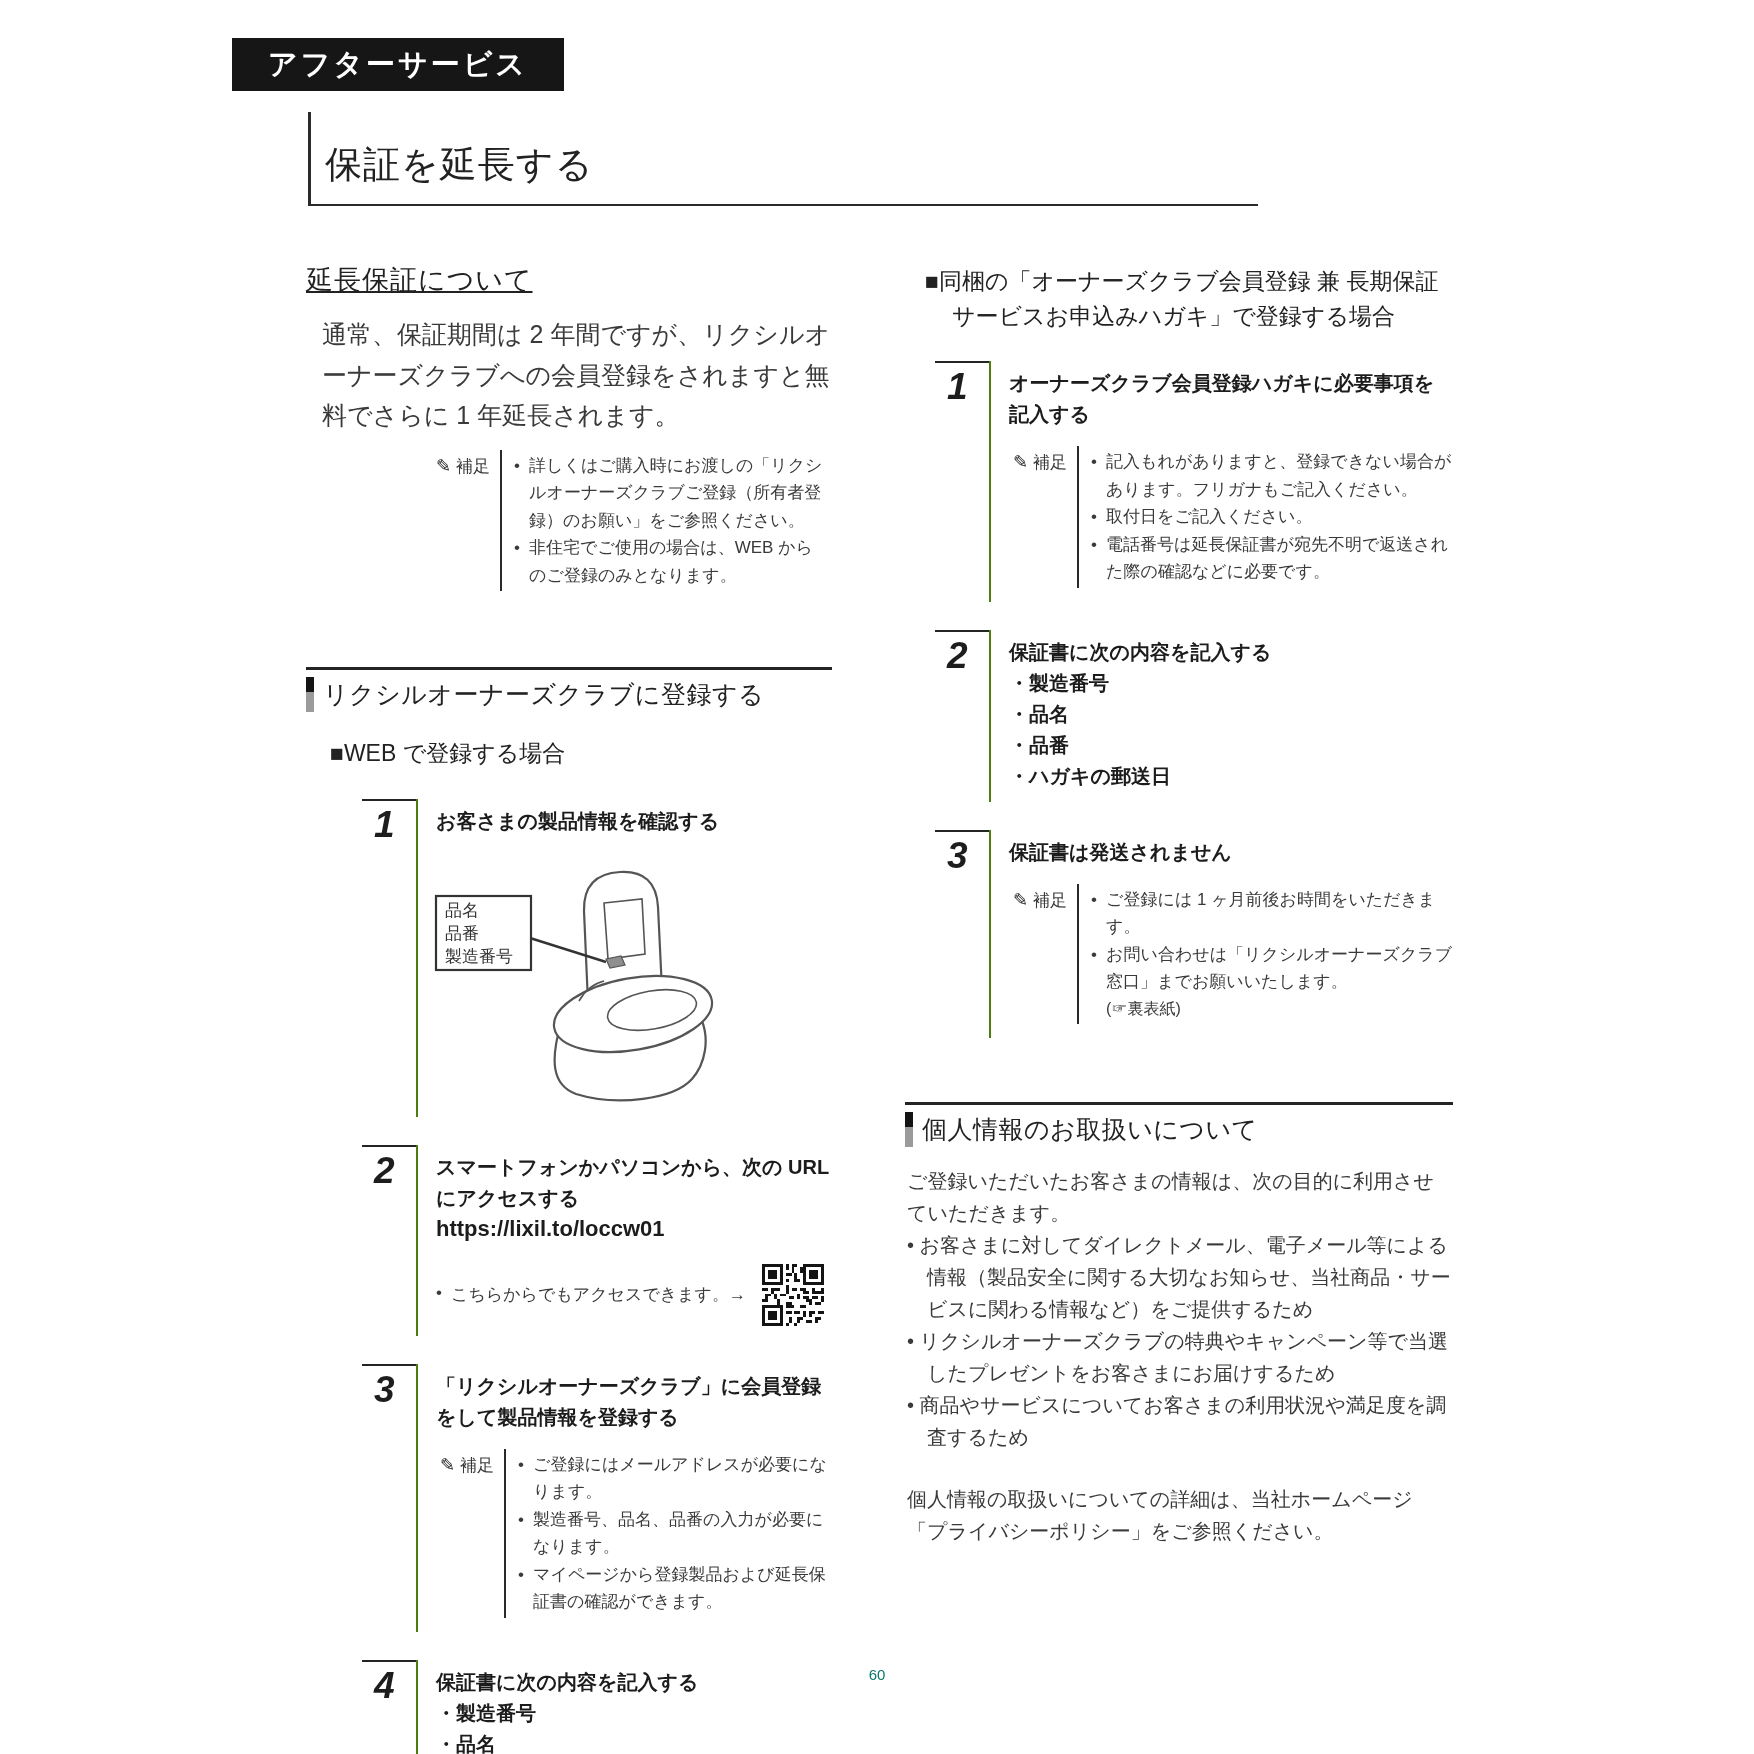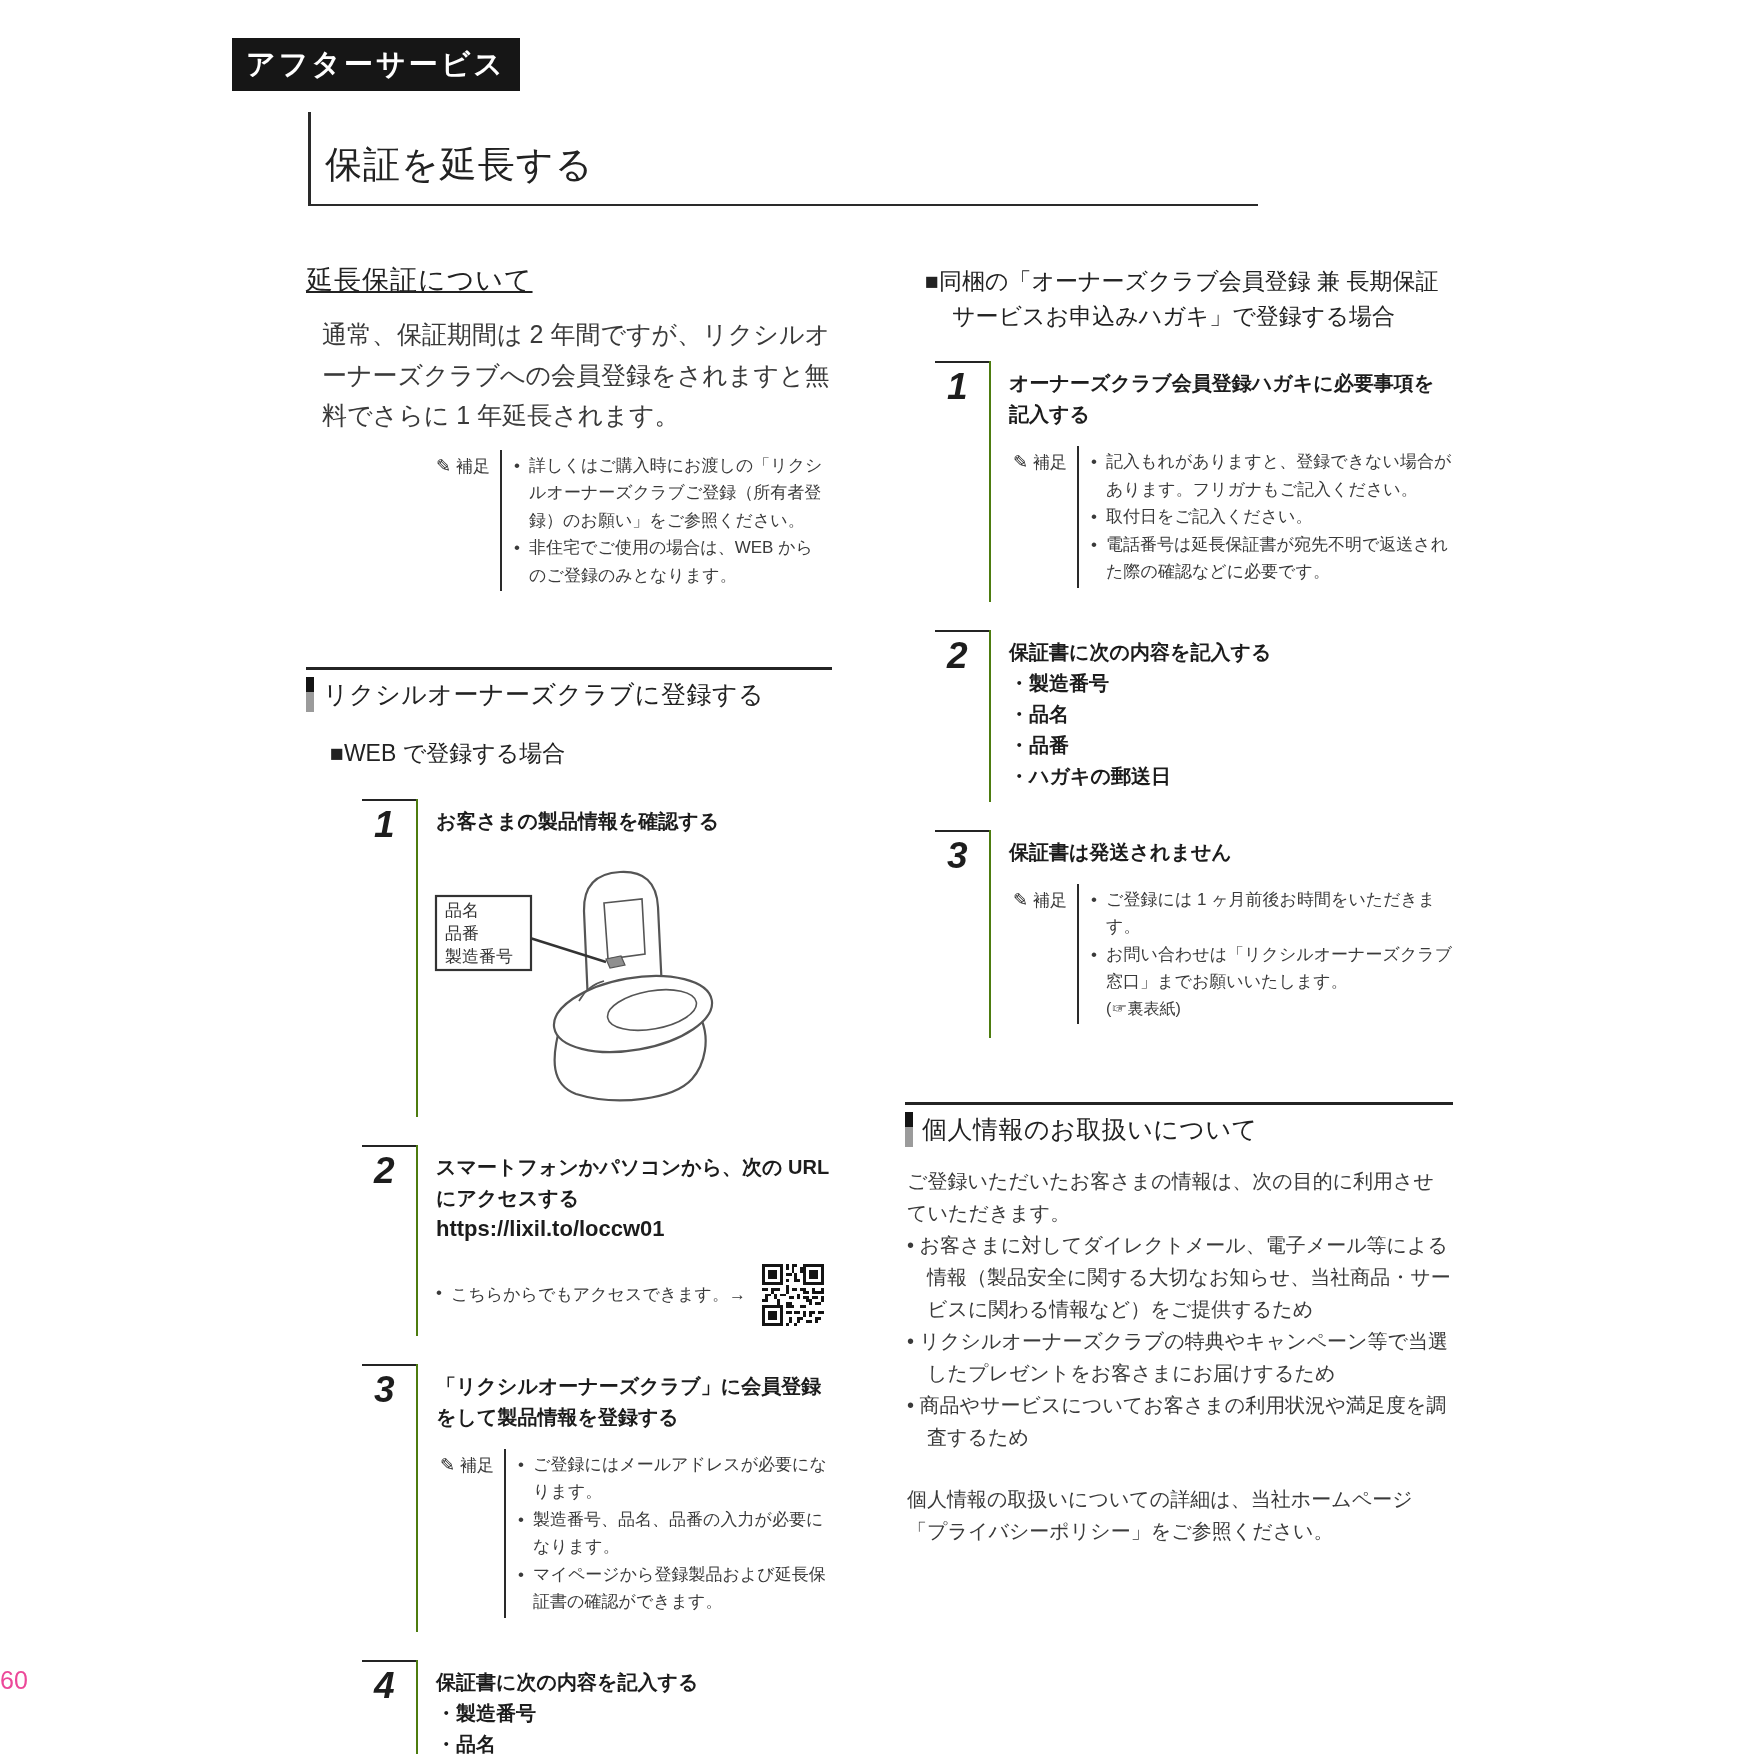--- a/index.html
+++ b/index.html
@@ -1,20 +1,20 @@
 <!DOCTYPE html>
 <html><head>
 <meta charset="utf-8">
 <style>
   html,body{margin:0;padding:0;background:#fff;}
   .page{position:relative;width:1754px;height:1754px;background:#ffffff;overflow:hidden;
         font-family:"Liberation Sans",sans-serif;color:#333;}
 
   
-  .banner{position:absolute;left:232px;top:38px;width:288px;height:53px;background:#161616;
+  .banner{position:absolute;left:232px;top:38px;width:332px;height:53px;background:#161616;
           display:flex;align-items:center;justify-content:center;}
   .banner span{color:#fff;font-size:29px;font-weight:bold;letter-spacing:3px;}
 
   
   .title-block{position:absolute;left:308px;top:112px;width:950px;box-sizing:border-box;
                border-left:3px solid #2a2a2a;border-bottom:2px solid #2a2a2a;
                padding:28px 0 14px 14px;}
   .page-title{font-size:37px;color:#222;letter-spacing:1px;}
 
   
@@ -68,22 +68,22 @@
   
   .toilet-fig{margin:24px 0 0 -6px;}
 
   
   .privacy-text{font-size:20px;line-height:1.6;color:#3a3a3a;margin:18px 0 0 2px;}
   .p-bullet{font-size:20px;line-height:1.6;color:#3a3a3a;margin-left:2px;
             padding-left:20px;text-indent:-20px;}
   .p-bullet::before{content:"• ";}
   .privacy-outro{margin-top:30px;}
 
-  .page-number{position:absolute;left:0;right:0;top:1666px;text-align:left;
-               font-size:25px;color:#ec4899;}
+  .page-number{position:absolute;left:0;right:0;top:1666px;text-align:center;
+               font-size:15px;color:#0f766e;}
 </style>
 </head>
 <body>
 
 <div class="page">
 
   <div class="banner">
     <span>アフターサービス</span>
   </div>
 

